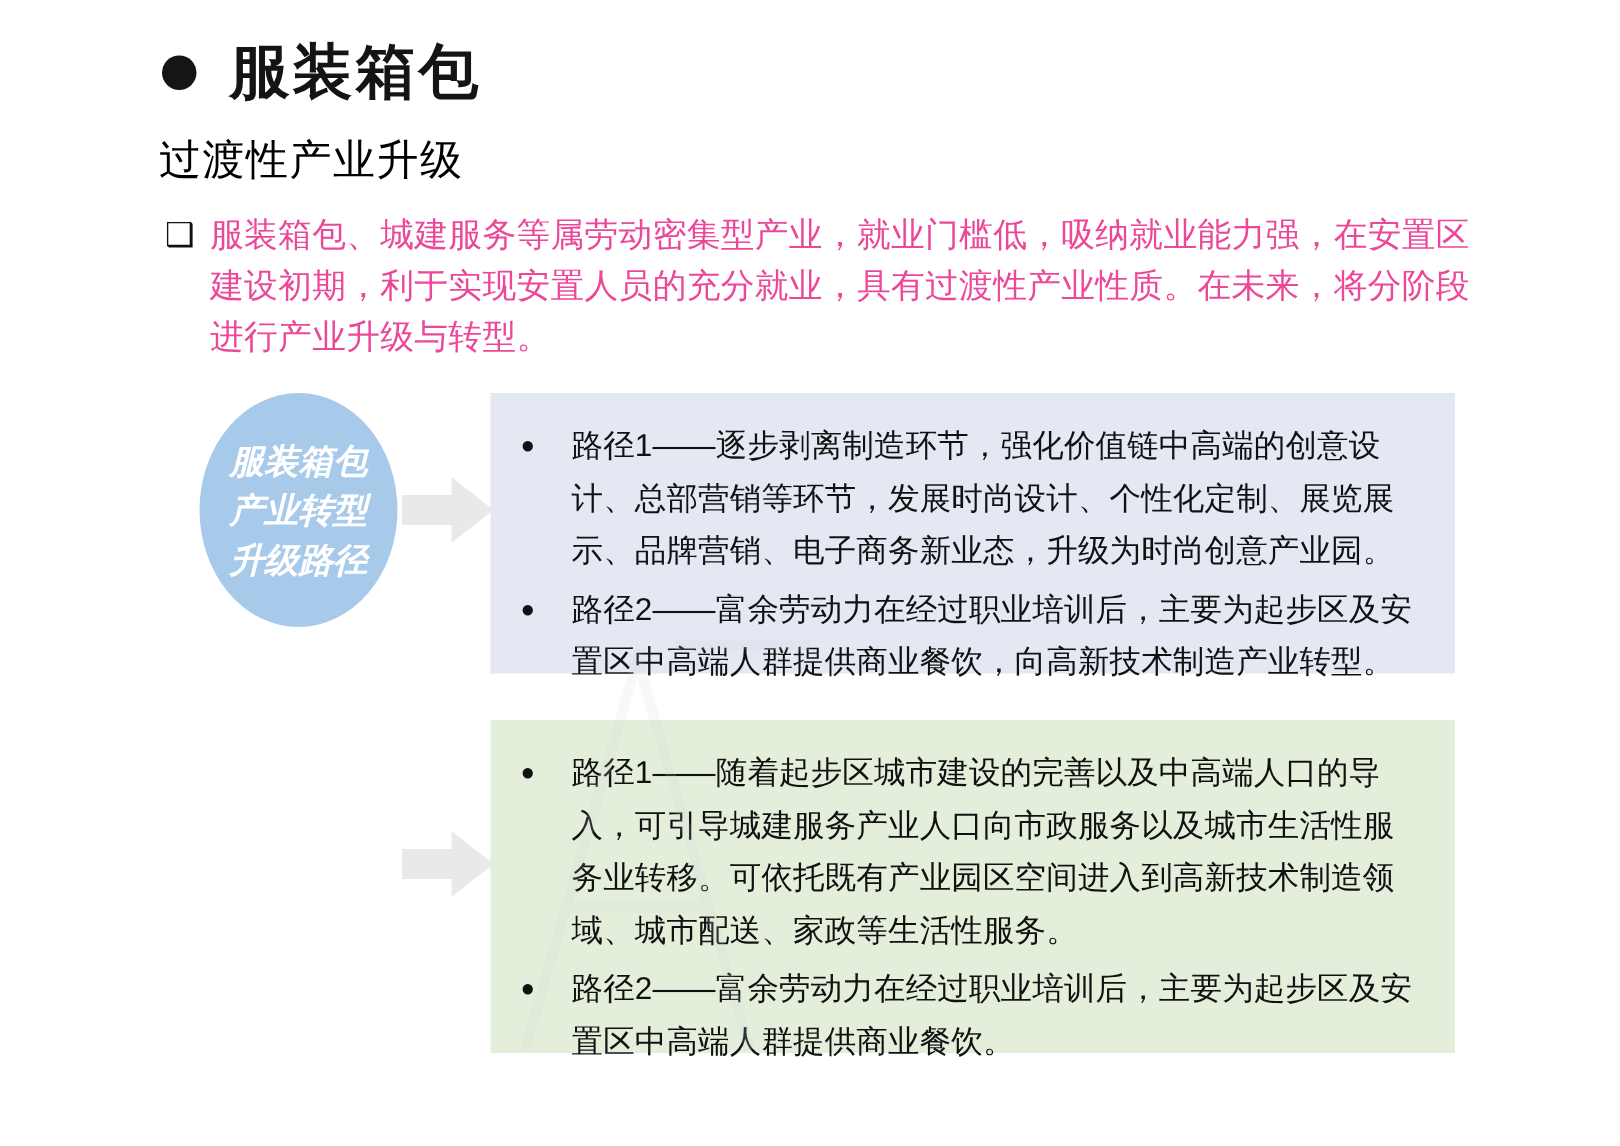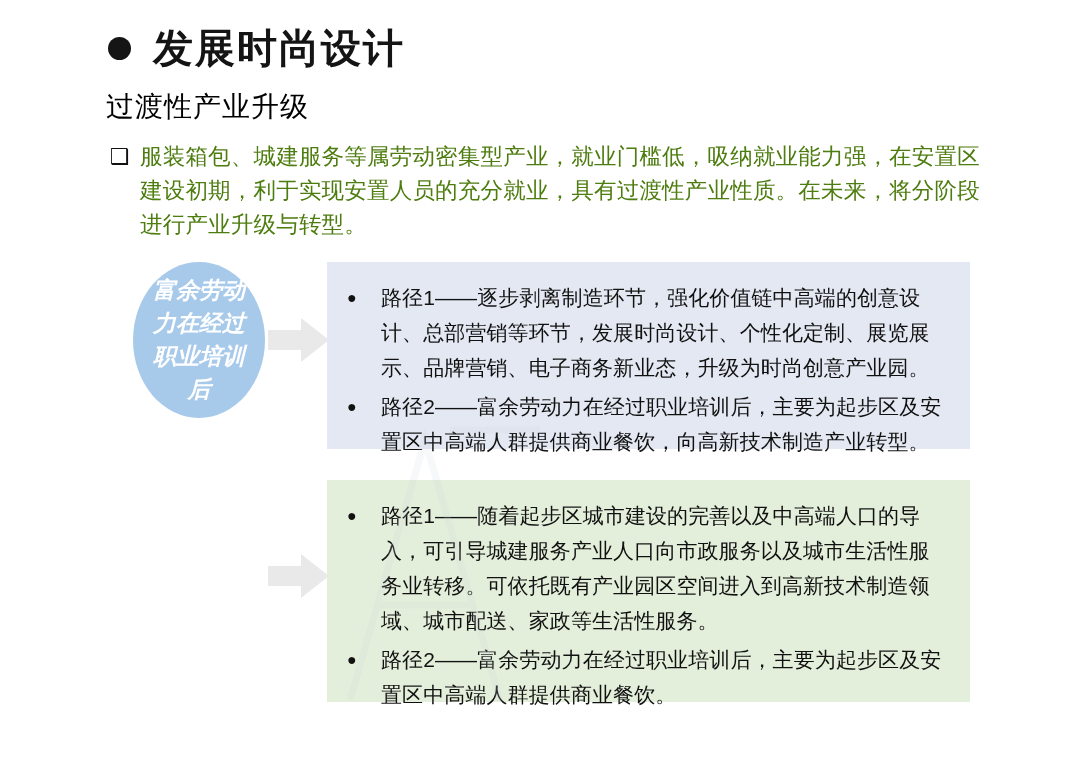--- a/index.html
+++ b/index.html
@@ -73,21 +73,21 @@
   .lead-bullet {
     font-size: 22px;
     line-height: 33px;
     color: #111;
     width: 30px;
     flex: 0 0 30px;
   }
   .lead-text {
     font-size: 22.5px;
     line-height: 34px;
-    color: #4d7c0f;
+    color: #ec4899;
     letter-spacing: 0.2px;
     flex: 1;
   }
 
   
   .row {
     position: absolute;
     left: 0;
     width: 1080px;
   }
@@ -170,31 +170,31 @@
     line-height: 35px;
     color: #111;
     letter-spacing: 0.1px;
   }
 </style>
 </head>
 <body>
 
 <div class="slide-title">
   <span class="title-bullet"></span>
-  <span class="title-text">发展时尚设计</span>
+  <span class="title-text">服装箱包</span>
 </div>
 <div class="slide-subtitle">过渡性产业升级</div>
 
 <div class="lead-para">
   <span class="lead-bullet">❑</span>
   <span class="lead-text">服装箱包、城建服务等属劳动密集型产业，就业门槛低，吸纳就业能力强，在安置区建设初期，利于实现安置人员的充分就业，具有过渡性产业性质。在未来，将分阶段进行产业升级与转型。</span>
 </div>
 
 <div class="row" id="row-apparel">
-  <div class="pill-circle" id="circle-apparel">富余劳动力在经过职业培训后</div>
+  <div class="pill-circle" id="circle-apparel">服装箱包产业转型升级路径</div>
 
   <div class="arrow" id="arrow-apparel">
     <svg width="62" height="46" viewBox="0 0 62 46" xmlns="http://www.w3.org/2000/svg">
       <polygon points="0,13 33,13 33,1 61,23 33,45 33,33 0,33" fill="#e9e9e9"></polygon>
     </svg>
   </div>
 
   <div class="content-box" id="box-apparel">
     <div class="bullet-item">
       <span class="bullet-dot">●</span>

